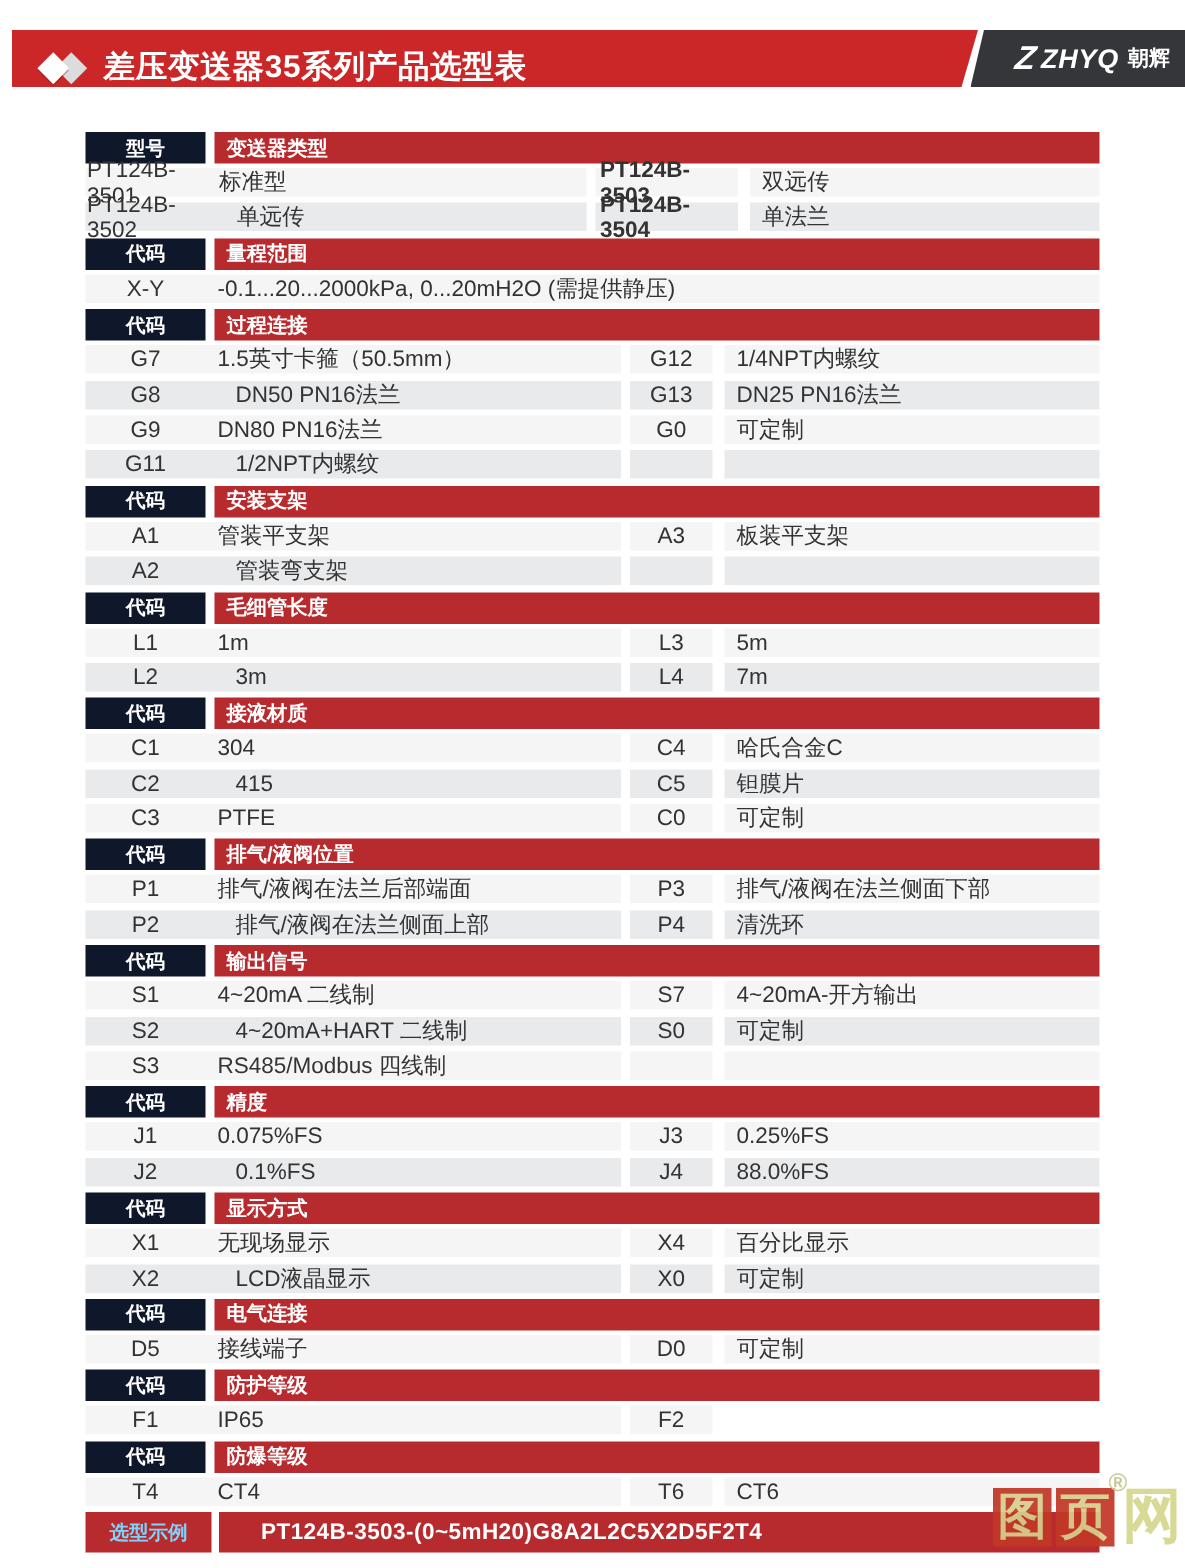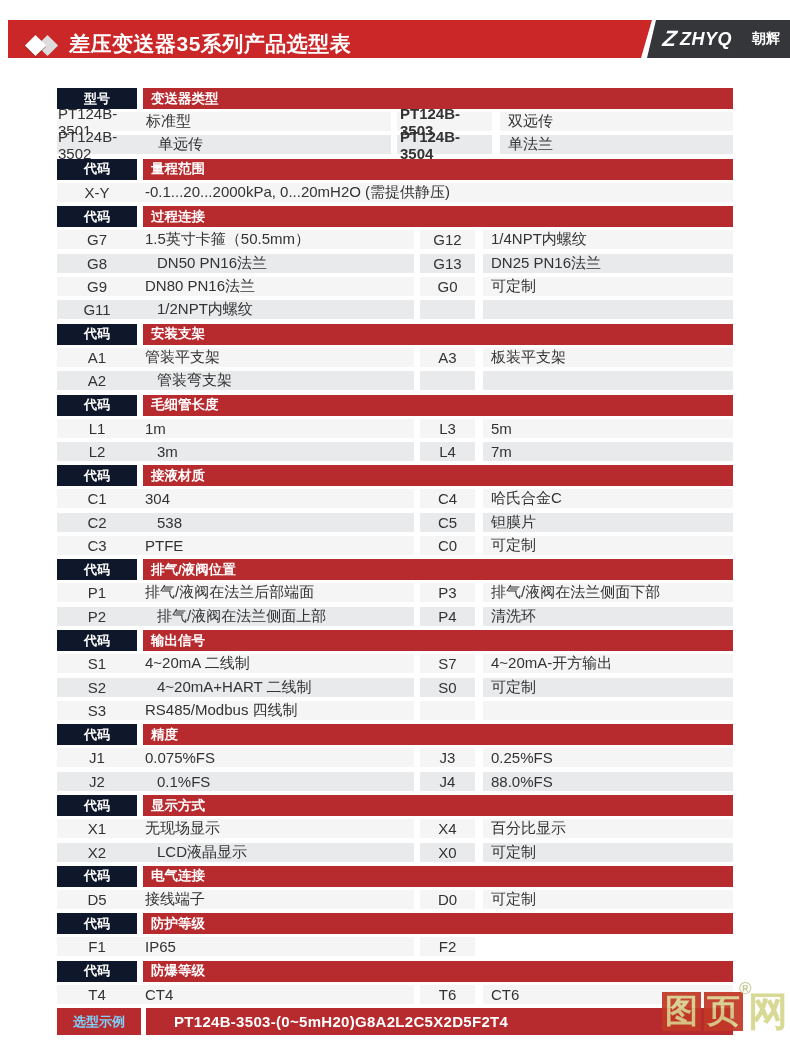--- a/index.html
+++ b/index.html
@@ -26,21 +26,21 @@
     background:#35363A;
     clip-path:polygon(9px 0, 100% 0, 100% 100%, 0 100%);
     display:flex; align-items:center; justify-content:flex-end;
     padding-right:10px; box-sizing:border-box; gap:2px;
   }
   .logo-icon {
     color:#fff; font-weight:bold; font-style:italic; font-size:22px; line-height:22px;
     transform:skewX(-8deg); margin-right:2px;
   }
   .logo-brand { color:#fff; font-weight:bold; font-style:italic; font-size:18px; letter-spacing:.5px; }
-  .logo-cn { color:#fff; font-weight:bold; font-size:14px; margin-left:18px; }
+  .logo-cn { color:#fff; font-weight:bold; font-size:14px; margin-left:4px; }
 
   
   #table { position:absolute; left:57px; top:88px; width:676px; }
 
   .sec-header { display:flex; height:21px; margin-bottom:3px; }
   .sh-code {
     width:80px; background:#0f172a; color:#fff; font-weight:bold; font-size:13px;
     display:flex; align-items:center; justify-content:center; flex:0 0 auto;
   }
   .sh-gap { width:6px; flex:0 0 auto; }
@@ -293,21 +293,21 @@
           <span>C4</span>
         </div>
         <div class="rgap2"></div>
         <div class="seg seg3 bg-a">
           <span>哈氏合金C</span>
         </div>
       </div>
       <div class="data-row">
         <div class="seg seg1 bg-b">
           <span class="cell-c1">C2</span>
-          <span class="cell-d1">538</span>
+          <span class="cell-d1">415</span>
         </div>
         <div class="rgap1"></div>
         <div class="seg seg2 bg-b">
           <span>C5</span>
         </div>
         <div class="rgap2"></div>
         <div class="seg seg3 bg-b">
           <span>钽膜片</span>
         </div>
       </div>

